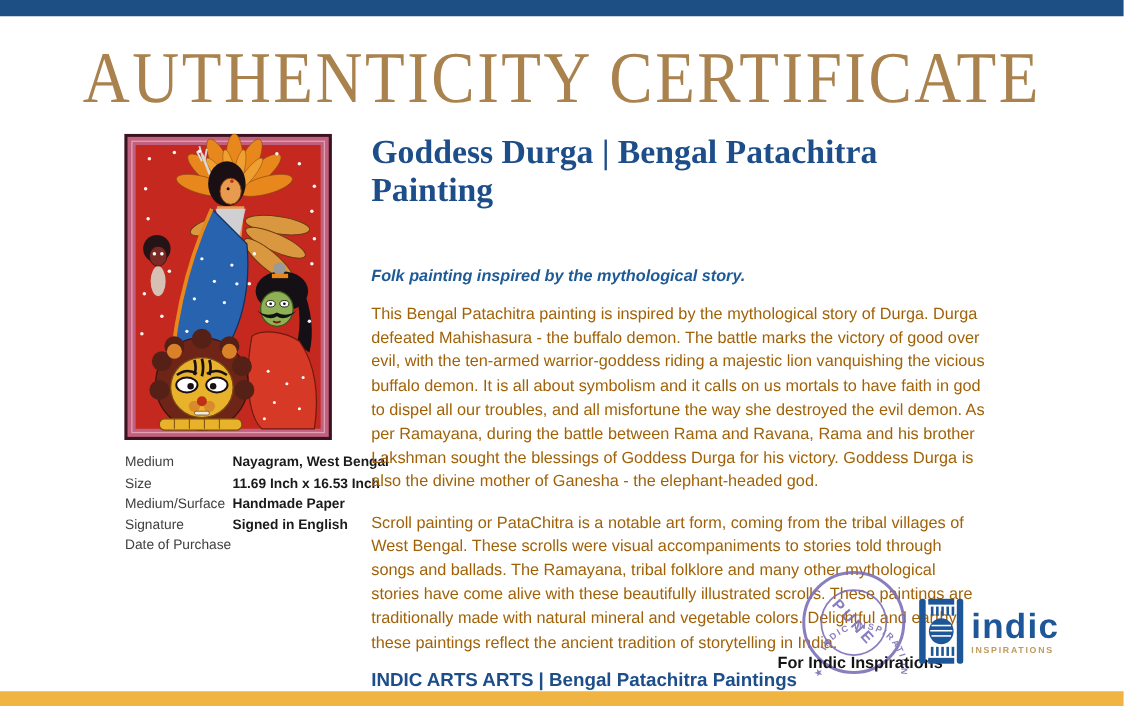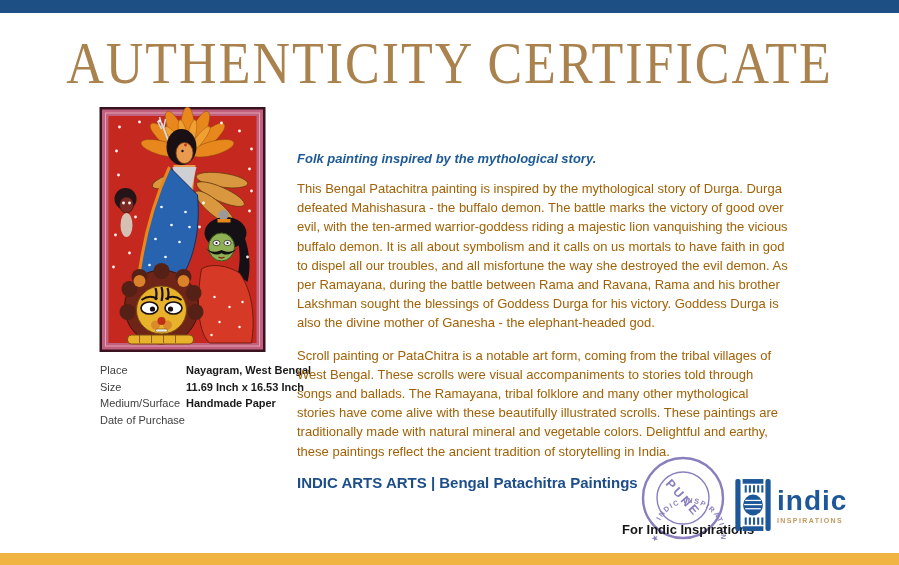--- a/index.html
+++ b/index.html
@@ -186,38 +186,43 @@
       <circle cx="148" cy="150" r="1.4"></circle>
       <circle cx="14" cy="160" r="1.4"></circle>
     <circle cx="100" cy="120" r="1.4"></circle>
       <circle cx="36" cy="110" r="1.4"></circle>
       <circle cx="60" cy="14" r="1.4"></circle>
   </g>
 </svg>
 
 <div class="meta-table">
   <div class="meta-row">
-    <span class="meta-label">Place</span>
+    <span class="meta-label">Medium</span>
     <span class="meta-value">Nayagram, West Bengal</span>
   </div>
   <div class="meta-row">
     <span class="meta-label">Size</span>
     <span class="meta-value">11.69 Inch x 16.53 Inch</span>
   </div>
   <div class="meta-row">
     <span class="meta-label">Medium/Surface</span>
     <span class="meta-value">Handmade Paper</span>
   </div>
   <div class="meta-row">
+    <span class="meta-label">Signature</span>
+    <span class="meta-value">Signed in English</span>
+  </div>
+  <div class="meta-row">
     <span class="meta-label">Date of Purchase</span>
     <span class="meta-value"></span>
   </div>
 </div>
 
 <div class="details">
+  <div class="details-heading">Goddess Durga | Bengal Patachitra Painting</div>
   <div class="details-subtitle">Folk painting inspired by the mythological story.</div>
   <div class="details-para">This Bengal Patachitra painting is inspired by the mythological story of Durga. Durga defeated Mahishasura - the buffalo demon. The battle marks the victory of good over evil, with the ten-armed warrior-goddess riding a majestic lion vanquishing the vicious buffalo demon. It is all about symbolism and it calls on us mortals to have faith in god to dispel all our troubles, and all misfortune the way she destroyed the evil demon. As per Ramayana, during the battle between Rama and Ravana, Rama and his brother Lakshman sought the blessings of Goddess Durga for his victory. Goddess Durga is also the divine mother of Ganesha - the elephant-headed god.</div>
   <div class="details-para">Scroll painting or PataChitra is a notable art form, coming from the tribal villages of West Bengal. These scrolls were visual accompaniments to stories told through songs and ballads. The Ramayana, tribal folklore and many other mythological stories have come alive with these beautifully illustrated scrolls. These paintings are traditionally made with natural mineral and vegetable colors. Delightful and earthy, these paintings reflect the ancient tradition of storytelling in India.</div>
   <div class="details-footer-line">INDIC ARTS ARTS | Bengal Patachitra Paintings</div>
 </div>
 
 <svg class="stamp" viewBox="0 0 86 86" aria-hidden="true">
   <circle cx="43" cy="43" r="40" fill="none" stroke="#7a6db5" stroke-width="2.4"></circle>
   <circle cx="43" cy="43" r="26" fill="none" stroke="#7a6db5" stroke-width="1.4"></circle>
   <defs>

